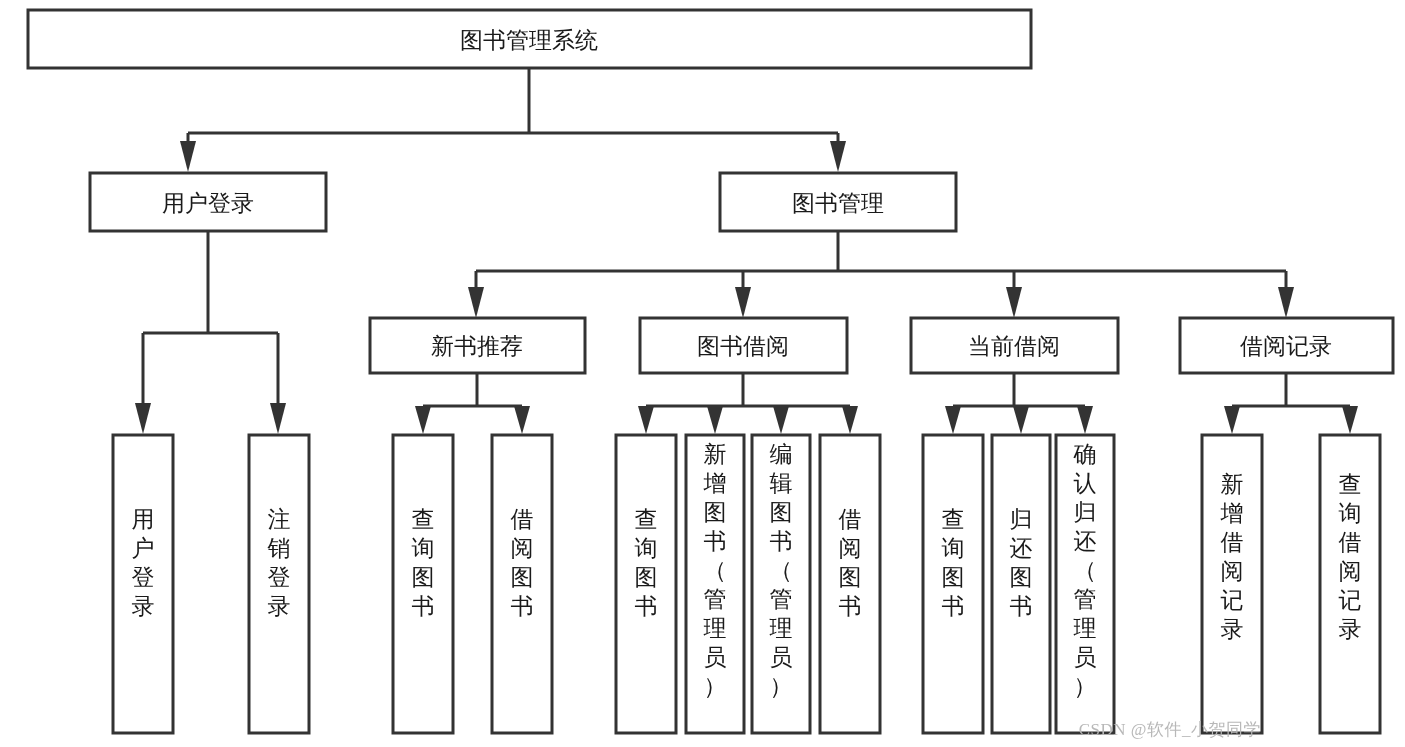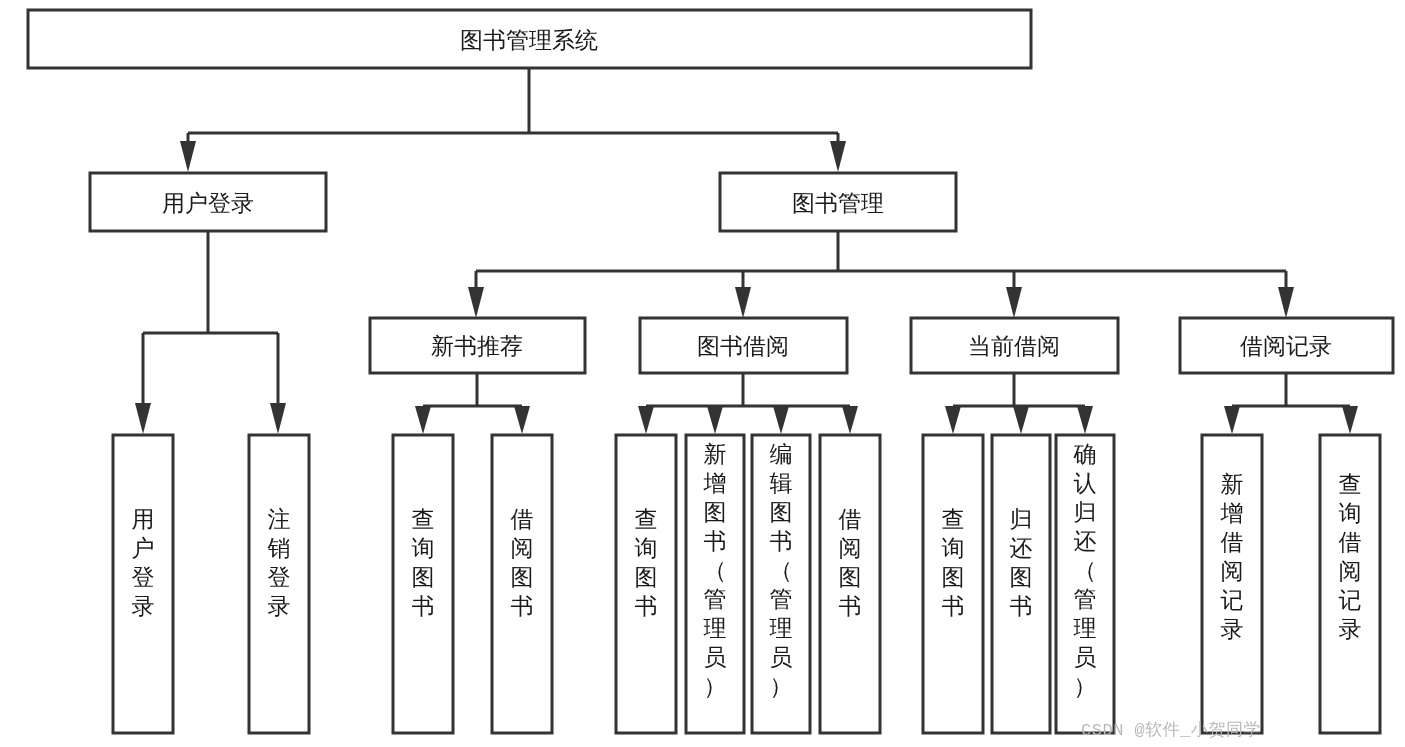--- a/index.html
+++ b/index.html
@@ -51,21 +51,21 @@
   .node-label-vert {
     font-family: "DejaVu Sans", "Liberation Sans", sans-serif;
     font-size: 23px;
     fill: #1a1a1a;
     text-anchor: middle;
   }
   .watermark {
     position: absolute;
     right: 12px;
     bottom: 6px;
-    font-family: Liberation Mono, monospace;
+    font-family: Liberation Serif, serif;
     font-size: 17px;
     color: #b8b8b8;
     letter-spacing: 0.5px;
     white-space: nowrap;
     pointer-events: none;
   }
 </style>
 </head>
 <body>
 

